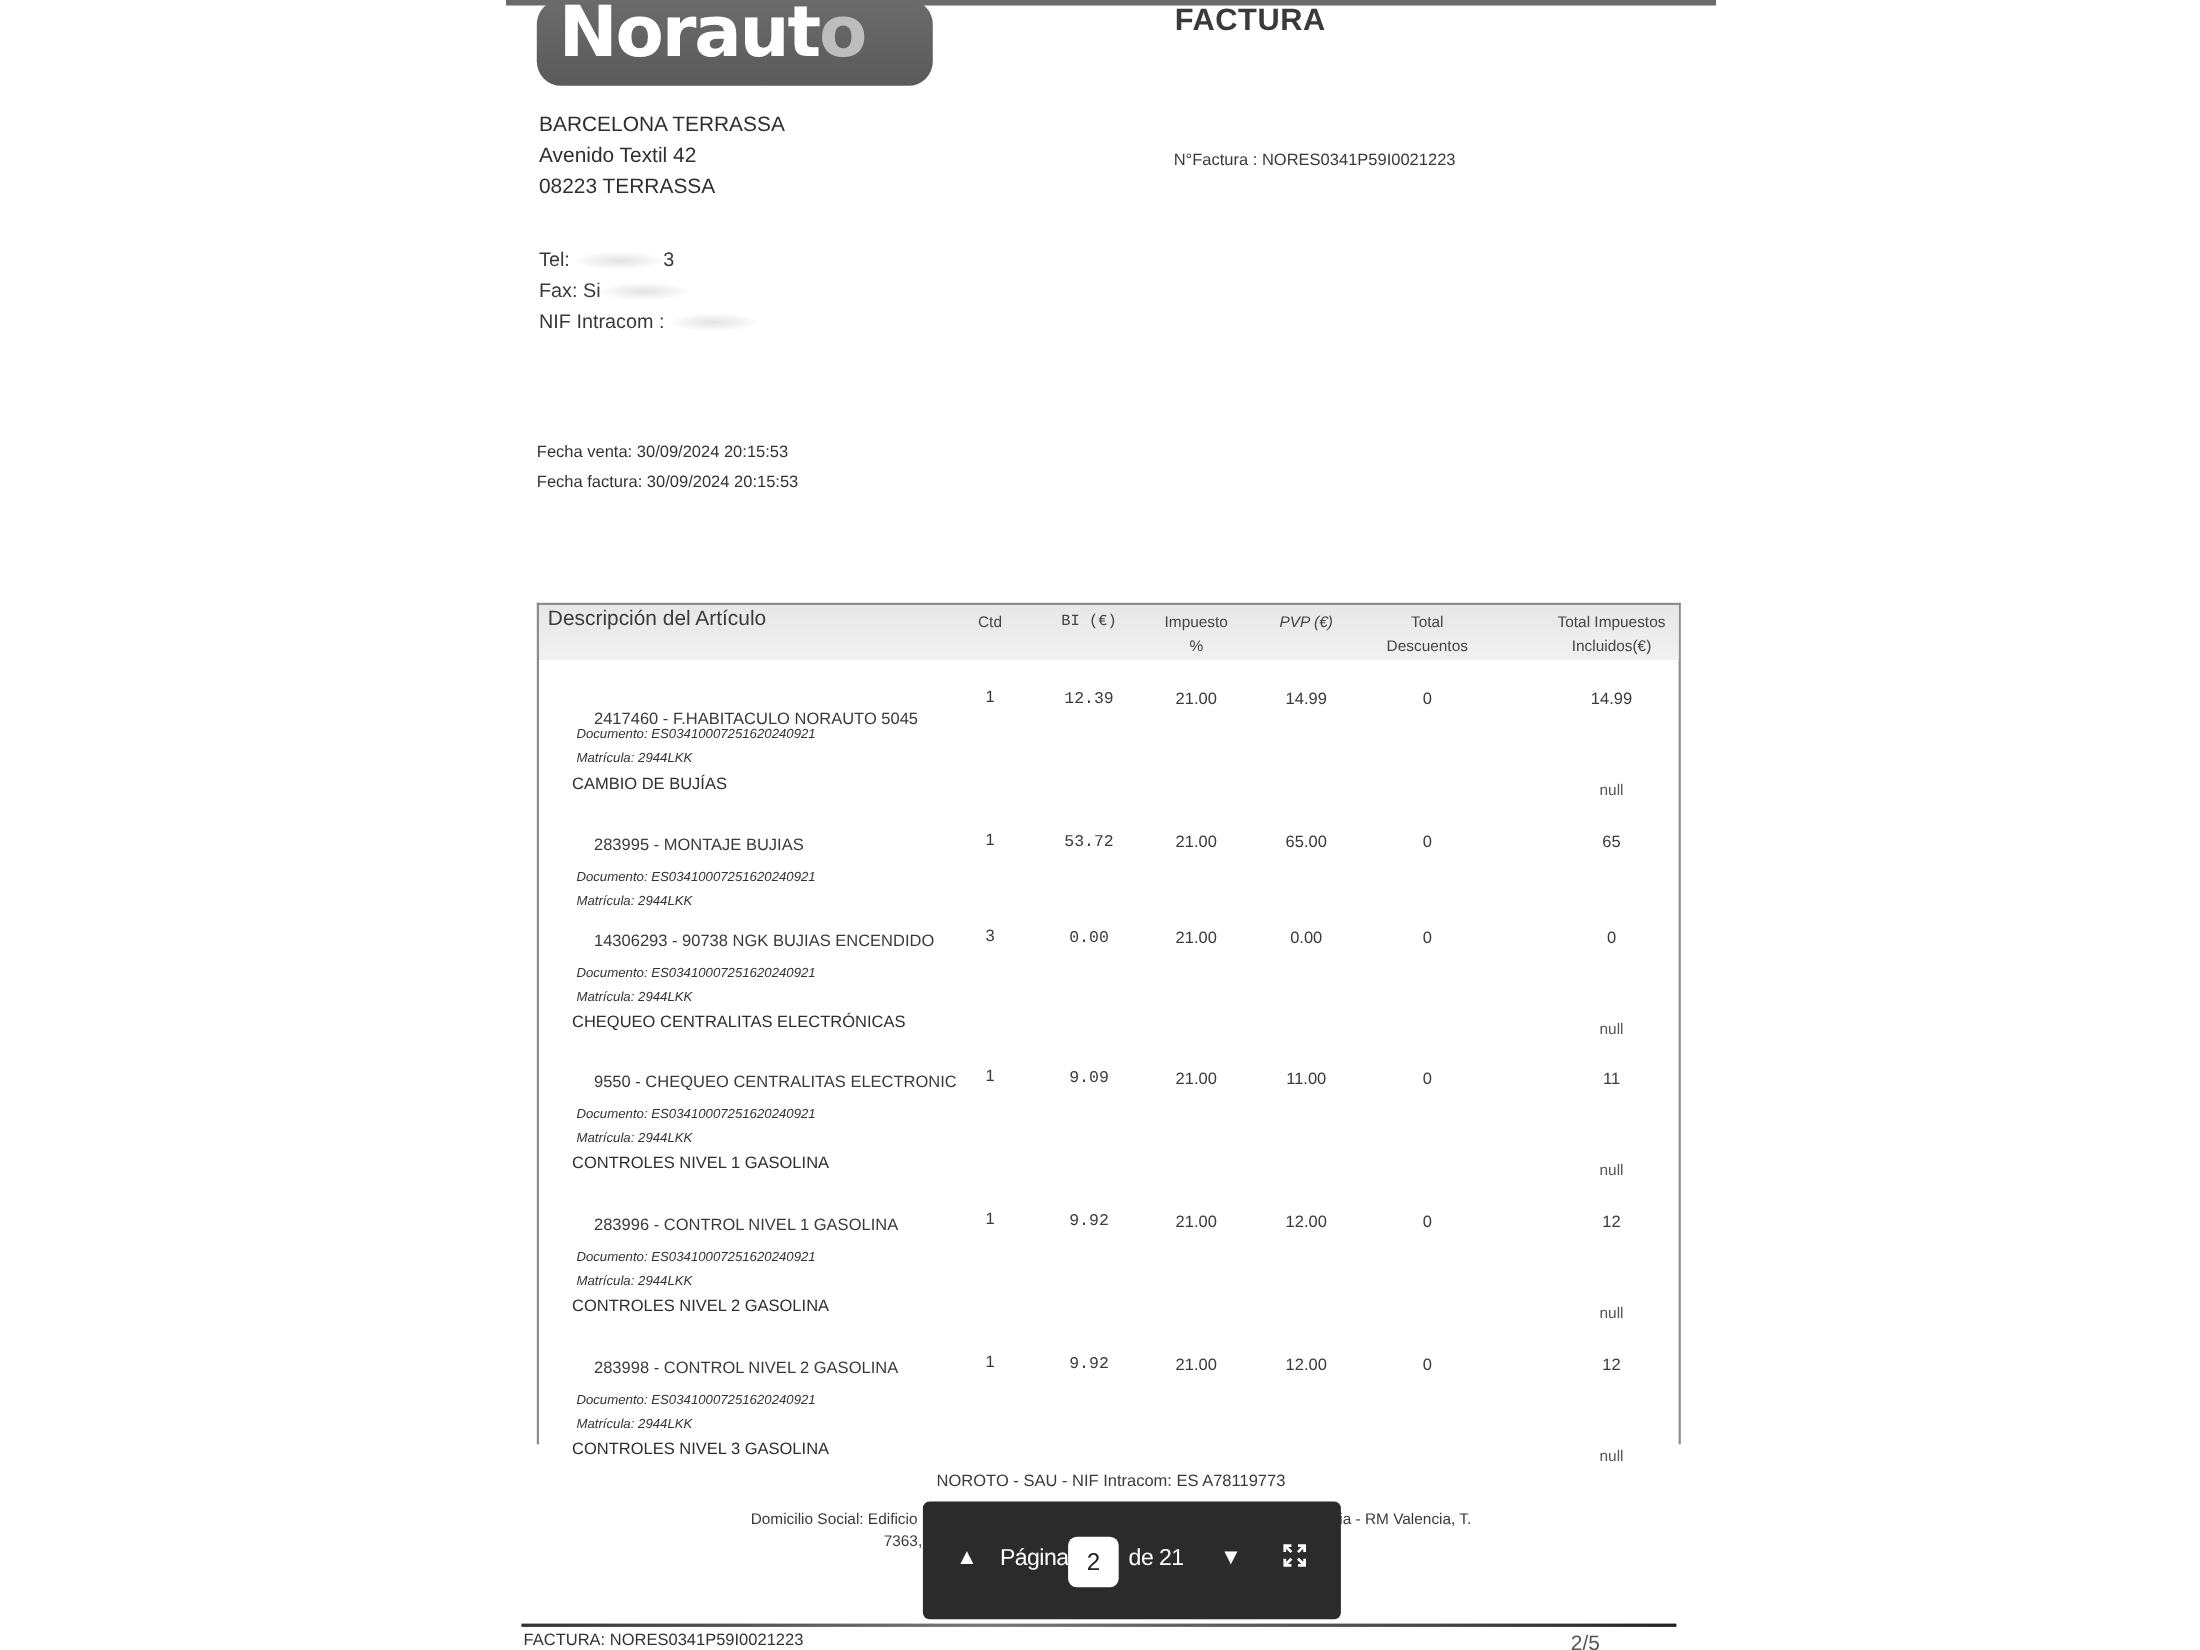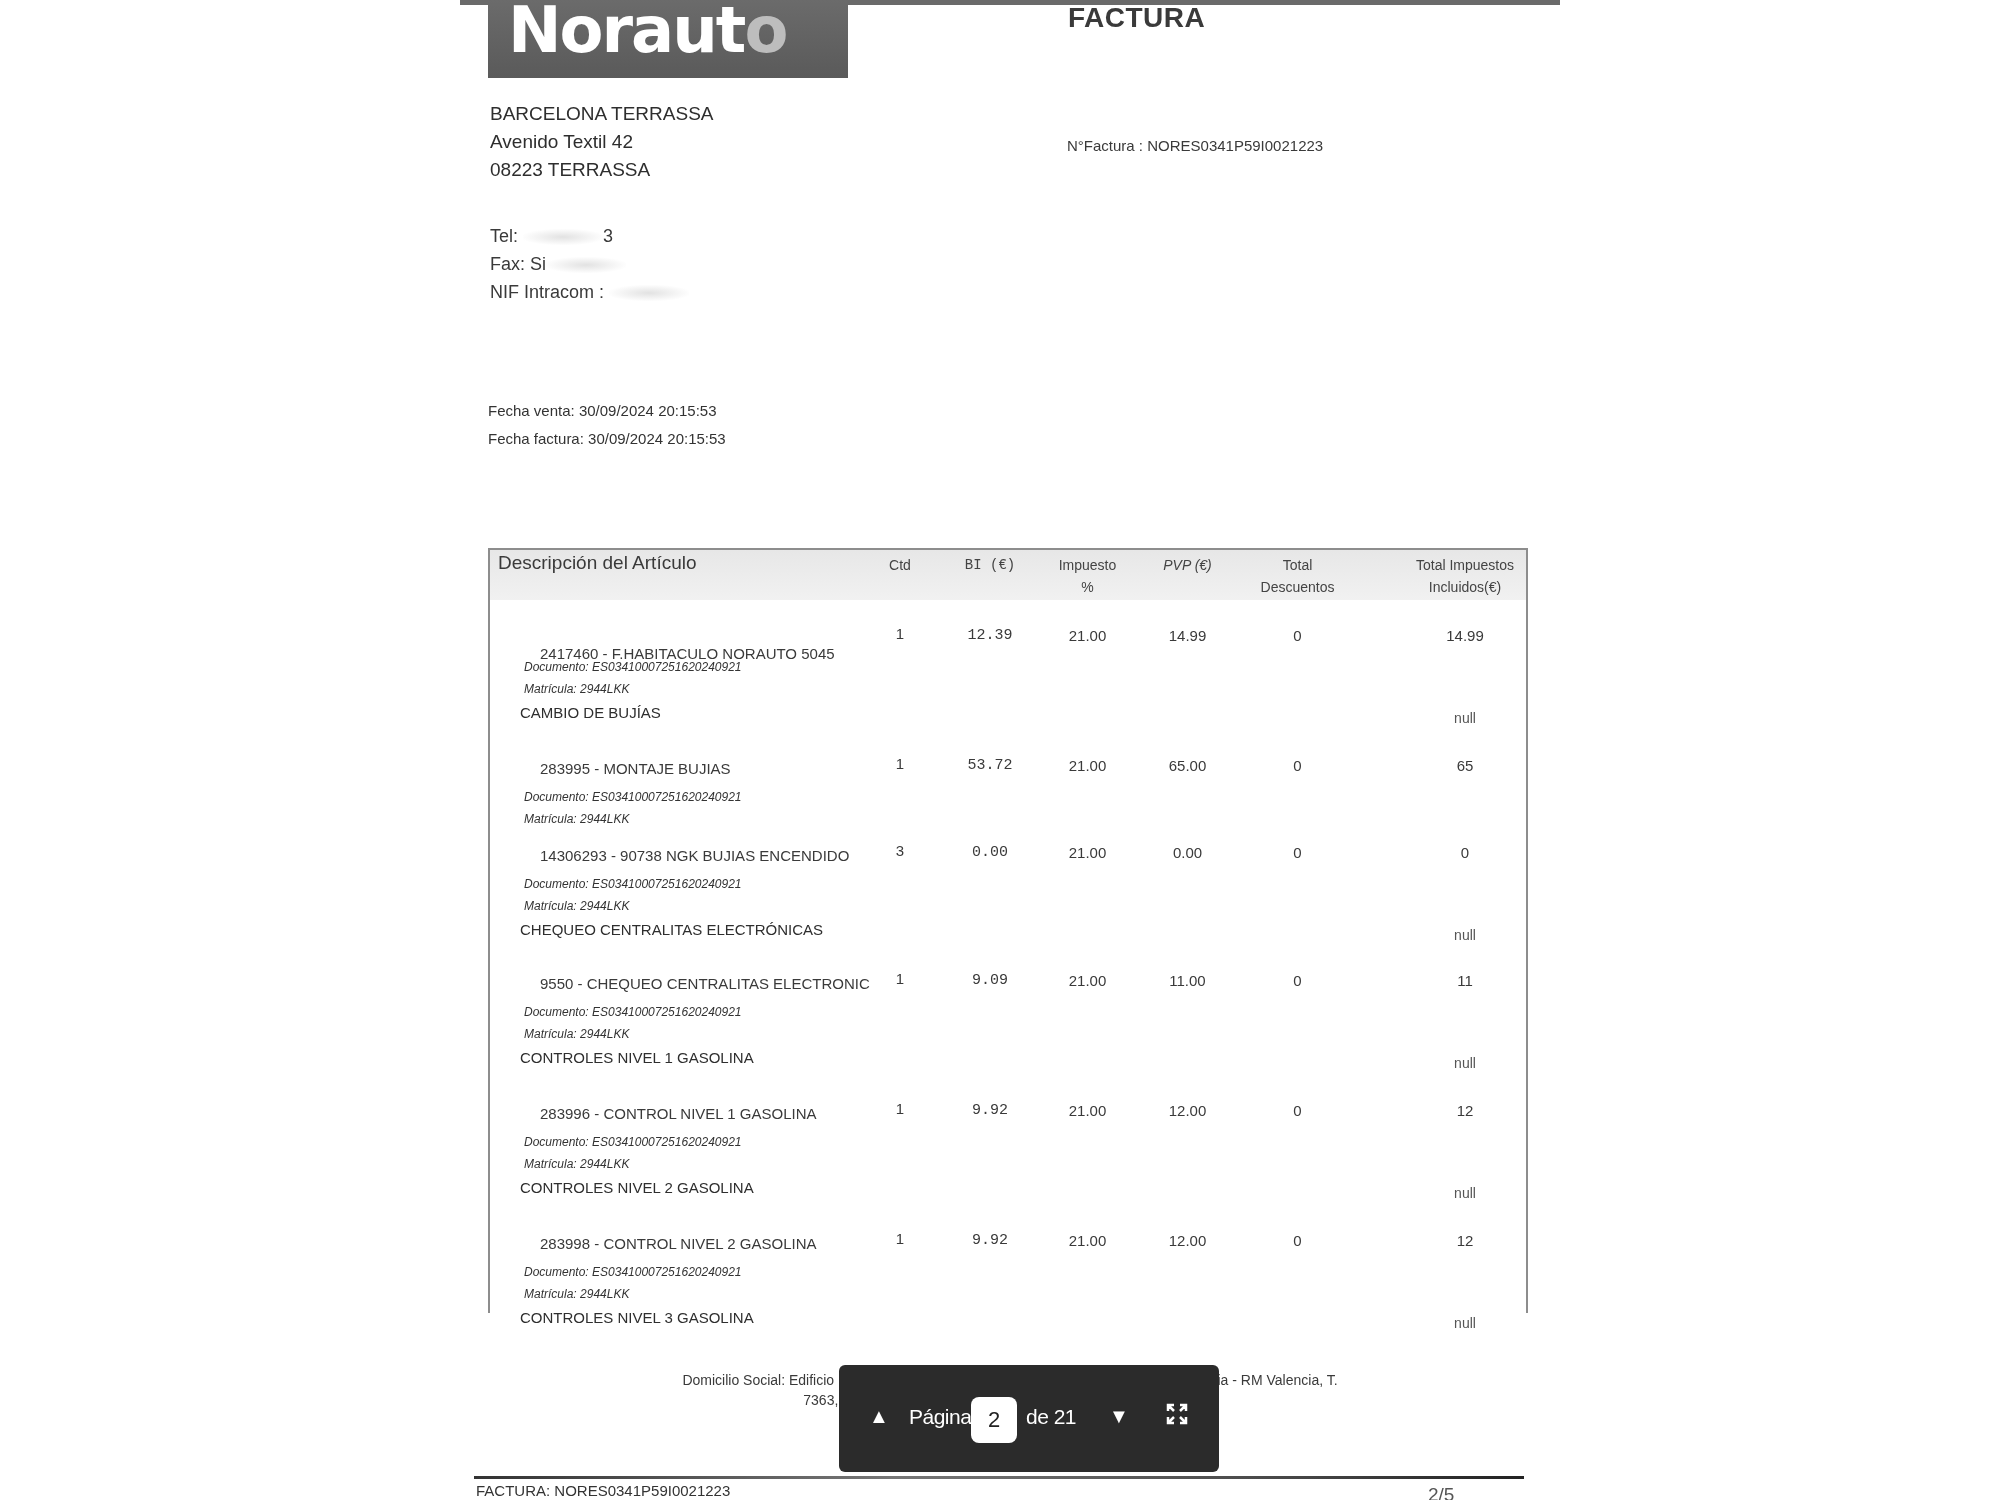--- a/index.html
+++ b/index.html
@@ -8,21 +8,21 @@
     font-family:"Liberation Sans", sans-serif; color:#2b2b2b;
   }
   .page {
     position:absolute; left:460px; top:0; width:1100px; height:1500px; background:#ffffff;
   }
   .top-bar { position:absolute; left:0; top:0; width:1100px; height:5px; background:#6a6a6a; }
   .logo {
     position:absolute; left:28px; top:0; width:360px; height:78px;
     background:linear-gradient(180deg,#6b6b6b,#5a5a5a); color:#fff;
     font-family:"DejaVu Sans", sans-serif; font-weight:bold; font-size:64px; letter-spacing:-2px;
-    line-height:60px; padding-left:20px; box-sizing:border-box; overflow:hidden;
+    line-height:60px; padding-left:20px; box-sizing:border-box; overflow:hidden;border-radius:22px;
   }
   .logo .o { color:#bdbdbd; }
   .doc-title { position:absolute; left:608px; top:2px; font-size:28px; font-weight:bold; color:#3a3a3a; letter-spacing:0.5px; }
   .store { position:absolute; left:30px; top:100px; font-size:19px; line-height:28px; color:#2e2e2e; }
   .invoice-no { position:absolute; left:607px; top:137px; font-size:15px; color:#3a3a3a; }
   .contact { position:absolute; left:30px; top:222px; font-size:18px; line-height:28px; color:#3a3a3a; }
   .blur { display:inline-block; width:80px; height:16px; background:radial-gradient(ellipse at center,#e2e2e2,#ffffff 75%); vertical-align:middle; }
   .dates { position:absolute; left:28px; top:397px; font-size:15px; line-height:28px; color:#333; }
 
   .items {
@@ -196,20 +196,21 @@
       <div class="cell c-disc" style="top:7px">0</div>
       <div class="cell c-total" style="top:7px">12</div>
       <div class="docline" style="top:40px"><span>Documento:</span> <span>ES03410007251620240921</span></div>
       <div class="docline" style="top:62px"><span>Matrícula:</span> <span>2944LKK</span></div>
       <div class="section" style="top:84px">CONTROLES NIVEL 3 GASOLINA</div>
       <div class="null" style="top:90px">null</div>
     </div>
       </div>
   </div>
 
+  <div class="company">NOROTO - SAU - NIF Intracom: ES A78119773</div>
   <div class="address">
     <div>Domicilio Social: Edificio Norauto, ctra. del Albnn, km 2.300 - 46100 Burjassot - Valencia - RM Valencia, T.</div>
     <div>7363, folio 1°, hoja numero V-87... inscripcion 1a - www.norauto.es</div>
   </div>
 
   <div class="bottom-rule"></div>
   <div class="bottom-ref">FACTURA: NORES0341P59I0021223</div>
   <div class="bottom-page">2/5</div>
 </div>
 

